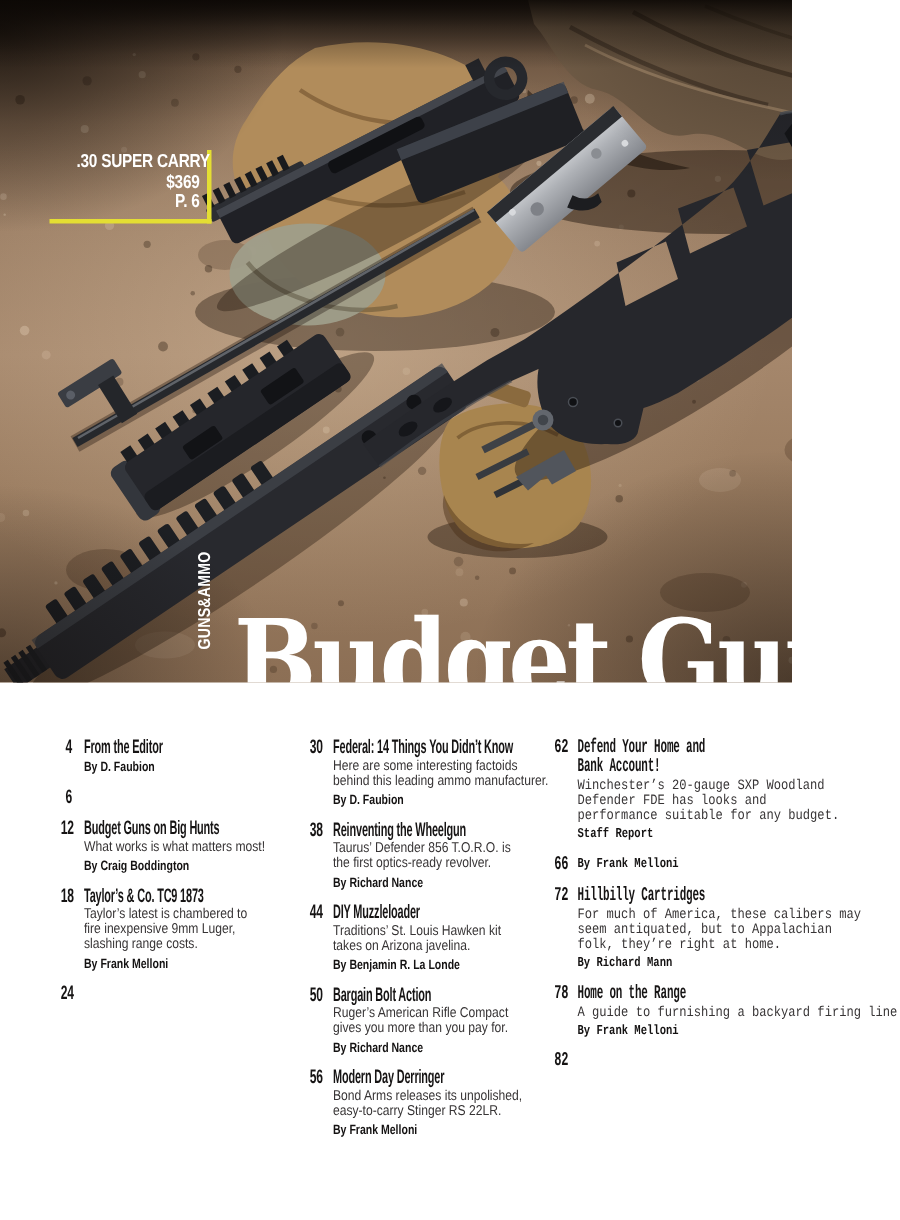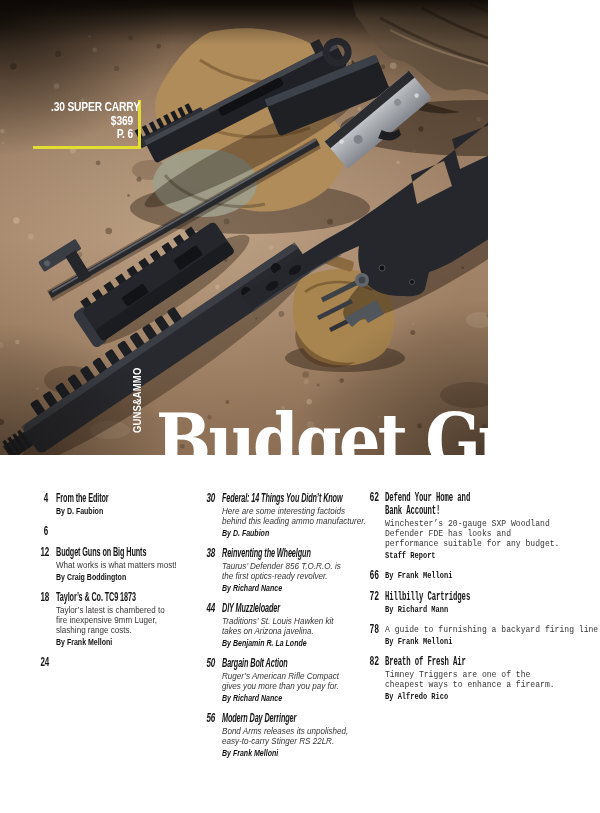--- a/index.html
+++ b/index.html
@@ -1,20 +1,20 @@
 <!DOCTYPE html>
 <html><head>
 <meta charset="utf-8">
 <style>
   html,body{margin:0;padding:0;background:#ffffff;}
   .page{position:relative;width:600px;height:813px;background:#fff;overflow:hidden;
         font-family:"Liberation Sans",sans-serif;}
 
   
-  .photo{position:absolute;top:0;left:0;width:488px;height:455px;overflow:hidden;
+  .photo{position:absolute;top:0;left:0;width:528px;height:455px;overflow:hidden;
     background:
       radial-gradient(90% 70% at 42% 50%, rgba(226,201,170,.40), rgba(226,201,170,0) 62%),
       linear-gradient(180deg,#2a211a 0%,#6e5743 8%,#8d7158 18%,#9c7f65 34%,#a5876c 52%,#9a7c60 72%,#8c6f55 100%);}
   .photo svg{position:absolute;inset:0;z-index:1;}
   .photo::after{content:"";position:absolute;inset:0;z-index:2;pointer-events:none;
     background:
       linear-gradient(180deg, rgba(12,8,5,.92) 0%, rgba(12,8,5,.40) 4%, rgba(12,8,5,0) 10%),
       radial-gradient(60% 50% at 0% 4%, rgba(8,5,3,.75), rgba(8,5,3,0) 60%),
       radial-gradient(55% 45% at 100% 0%, rgba(8,5,3,.30), rgba(8,5,3,0) 60%),
       radial-gradient(65% 55% at 100% 100%, rgba(10,6,3,.50), rgba(10,6,3,0) 62%),
@@ -32,21 +32,21 @@
     font-family:"DejaVu Serif",serif;font-weight:bold;font-size:74px;line-height:.76;
     letter-spacing:-3px;white-space:nowrap;transform:scaleX(.88);transform-origin:left bottom;}
   .brand{position:absolute;left:143px;bottom:22px;z-index:3;color:#fff;font-weight:bold;
     font-size:11.5px;white-space:nowrap;transform:rotate(-90deg) scaleX(.82);
     transform-origin:0 100%;letter-spacing:.2px;}
 
   
   .toc{position:absolute;top:491px;left:36px;right:0;display:flex;z-index:1;}
   .col{flex:none;}
   .col:nth-child(1){width:166px;}
-  .col:nth-child(2){width:163px;font-style:italic;}
+  .col:nth-child(2){width:163px;}
   .col:nth-child(3){width:214px;font-family:Liberation Mono, monospace;}
   .entry{display:flex;margin-bottom:8px;}
   .num{flex:none;width:12px;text-align:right;font-weight:bold;font-size:13px;line-height:13px;
     letter-spacing:-.3px;color:#161414;transform:scaleX(.62);transform-origin:right top;}
   .content{margin-left:8px;min-width:0;}
   .tline{font-weight:bold;font-size:13px;line-height:13px;letter-spacing:-.2px;color:#161414;
     white-space:nowrap;transform:scaleX(.56);transform-origin:left top;}
   .desc{margin-top:2px;}
   .dline{font-size:9.5px;line-height:10px;color:#373435;white-space:nowrap;
     transform:scaleX(.85);transform-origin:left top;}
@@ -481,42 +481,40 @@
       <div class="byline">By Frank Melloni</div>
     </div>
   </div>
 
   <div class="entry">
     <div class="num">72</div>
     <div class="content">
       <div class="title">
               <div class="tline">Hillbilly Cartridges</div>
             </div>
+      <div class="desc">
+              <div class="dline">For much of America, these calibers may</div>
+              <div class="dline">seem antiquated, but to Appalachian</div>
+              <div class="dline">folk, they’re right at home.</div>
+            </div>
       <div class="byline">By Richard Mann</div>
     </div>
   </div>
 
   <div class="entry">
     <div class="num">78</div>
     <div class="content">
+      <div class="title">
+              <div class="tline">Home on the Range</div>
+            </div>
       <div class="desc">
               <div class="dline">A guide to furnishing a backyard firing line.</div>
             </div>
       <div class="byline">By Frank Melloni</div>
     </div>
   </div>
 
   <div class="entry">
     <div class="num">82</div>
-    <div class="content">
-      <div class="title">
-              <div class="tline">Breath of Fresh Air</div>
-            </div>
-      <div class="desc">
-              <div class="dline">Timney Triggers are one of the</div>
-              <div class="dline">cheapest ways to enhance a firearm.</div>
-            </div>
-      <div class="byline">By Alfredo Rico</div>
-    </div>
   </div>
 </div>
     </div>
 </div>
 
 </body></html>

